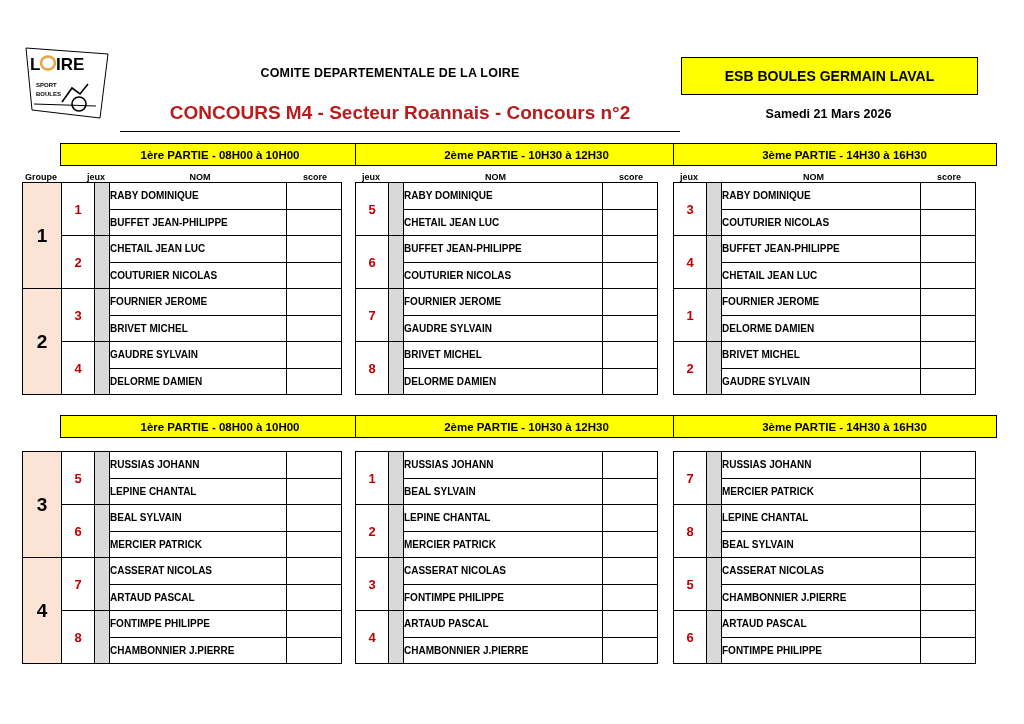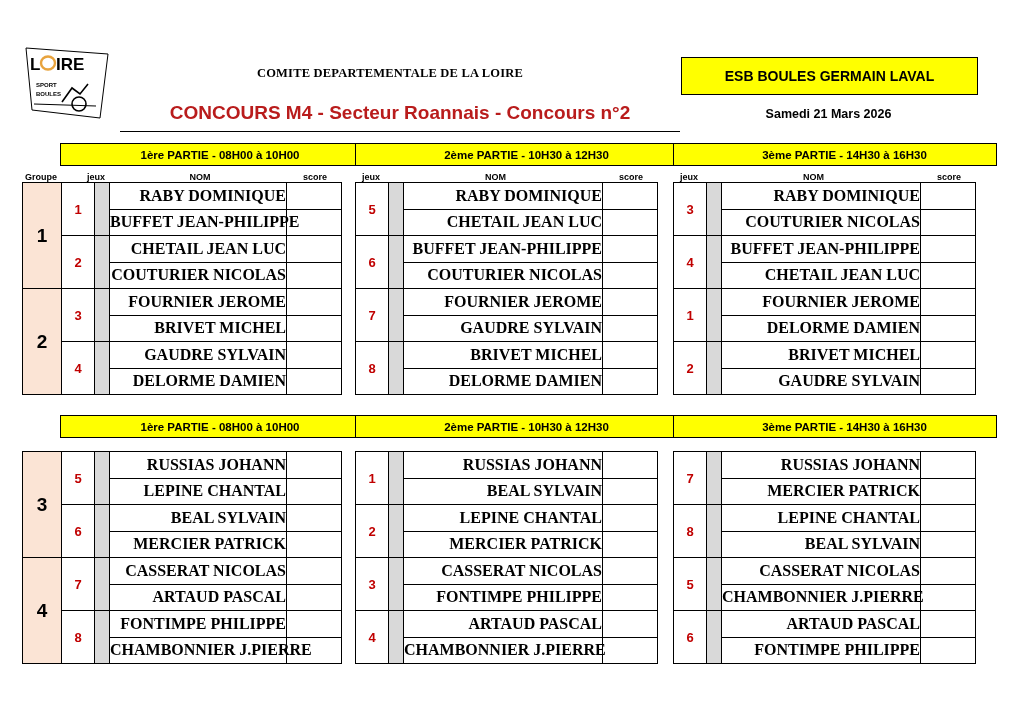--- a/index.html
+++ b/index.html
@@ -33,21 +33,20 @@
 
   .comite-title {
     position: absolute;
     left: 180px;
     top: 66px;
     width: 420px;
     text-align: center;
     font-size: 12.5px;
     font-weight: bold;
     letter-spacing: 0.2px;
-    font-family: Liberation Serif, serif;
   }
   .club-box {
     position: absolute;
     left: 681px;
     top: 57px;
     width: 295px;
     height: 36px;
     background: #ffff00;
     border: 1px solid #000;
     display: flex;
@@ -132,25 +131,24 @@
     text-align: center;
     font-size: 13px;
     font-weight: bold;
     color: #c00000;
   }
   td.bar {
     width: 14px;
     background: #d9d9d9;
   }
   td.nom {
-    text-align: right;
-    font-size: 16px;
+    text-align: left;
+    font-size: 10px;
     font-weight: bold;
     white-space: nowrap;
-    font-family: Liberation Serif, serif;
   }
   td.score {
     width: 54px;
   }
   
   tr.sep-top td { border-top: 1.6px solid #ff0000; }
 </style>
 </head>
 <body>
 

